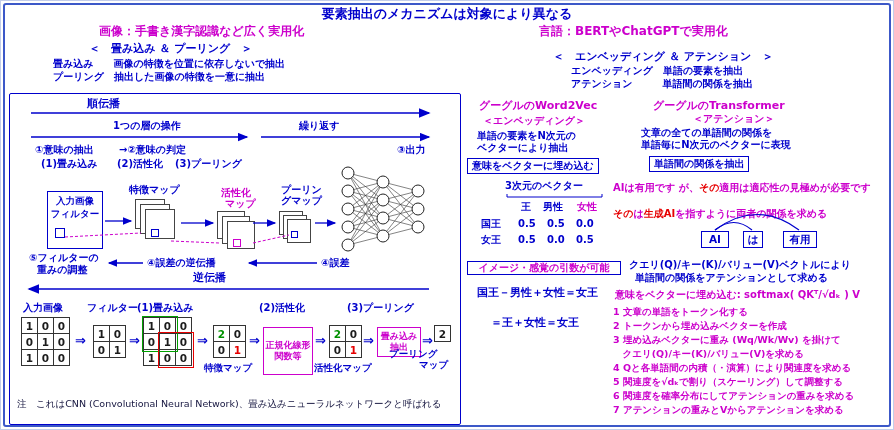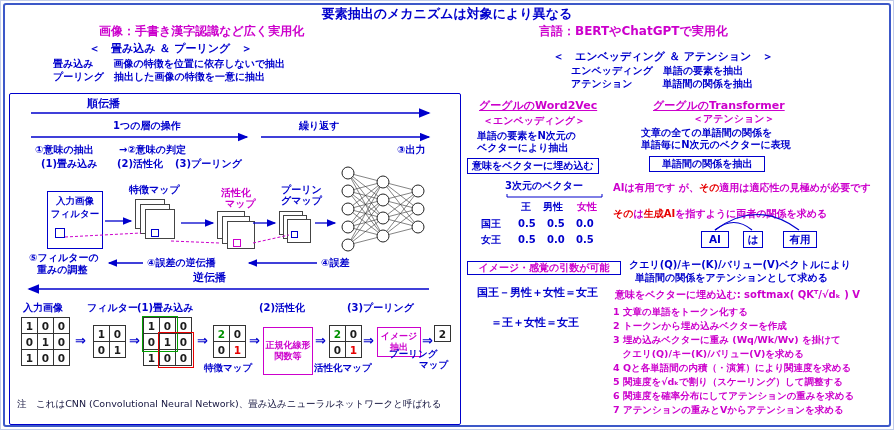--- a/index.html
+++ b/index.html
@@ -22,21 +22,21 @@
   .matrix{position:absolute;display:grid;border-left:1px solid #333;border-top:1px solid #333;background:#fff}
   .cell{width:16px;height:16px;border-right:1px solid #333;border-bottom:1px solid #333;
         font-size:10.5px;font-weight:bold;color:#1c1c1c;display:flex;align-items:center;justify-content:center}
   .cell-g{color:#009100}.cell-r{color:#e60000}
   .ovl{position:absolute;pointer-events:none;background:transparent}
   .mbox{position:absolute;border:1px solid #cc00cc;color:#cc00cc;font-size:9px;font-weight:bold;
         display:flex;flex-direction:column;align-items:center;justify-content:center;line-height:1.25;background:#fff}
   .tok{position:absolute;border:1.3px solid #0000cc;color:#0000cc;font-weight:bold;font-size:10.5px;
        text-align:center;line-height:15px;background:#fff}
   .arr{position:absolute;color:#0000cc;font-weight:bold;font-size:13px;line-height:1}
-  .u{text-decoration:underline}
+  .u{}
   .steps div{white-space:nowrap}
   svg.layer{position:absolute;left:0;top:0;pointer-events:none}
 </style>
 </head>
 <body>
 
 <div class="page">
   <div class="frame"></div>
 
   <div class="t b blue f13" style="left:0;right:0;top:6px;text-align:center">要素抽出のメカニズムは対象により異なる</div>
@@ -142,21 +142,21 @@
   </div>
   <div class="arr" style="left:314px;top:333px">⇒</div>
   <div class="matrix" style="left: 328px; top: 324px; grid-template-columns: repeat(2, 16px);">
       <div class="cell cell-g">2</div>
       <div class="cell">0</div>
       <div class="cell">0</div>
       <div class="cell cell-r">1</div>
     </div>
   <div class="arr" style="left:362px;top:333px">⇒</div>
   <div class="mbox" style="left:376px;top:326px;width:44px;height:30px">
-    <div>イメージ</div>
+    <div>畳み込み</div>
     <div>抽出</div>
   </div>
   <div class="arr" style="left:421px;top:333px">⇒</div>
   <div class="matrix" style="left: 433px; top: 324px; grid-template-columns: repeat(1, 16px);">
       <div class="cell">2</div>
     </div>
 
   <div class="t b blue f9" style="left:203px;top:362px">特徴マップ</div>
   <div class="t b blue f9" style="left:313px;top:362px">活性化マップ</div>
   <div class="t b blue f9" style="left:388px;top:348px">プーリング</div>
@@ -189,21 +189,21 @@
   <div class="t b blue f10" style="left:575px;top:233px">0.5</div>
 
   <div class="t f10 b" style="left:466px;top:260px;width:154px;border:1px solid #0000cc;text-align:center;color:#cc00cc">イメージ・感覚の引数が可能</div>
   <div class="t b blue f11" style="left:476px;top:286px">国王－男性＋女性＝女王</div>
   <div class="t b blue f11" style="left:490px;top:316px">＝王＋女性＝女王</div>
 
   <div class="t b mag f11 u" style="left:652px;top:99px">グーグルのTransformer</div>
   <div class="t b mag f10" style="left:692px;top:112px">＜アテンション＞</div>
   <div class="t b blue f10" style="left:640px;top:126px">文章の全ての単語間の関係を</div>
   <div class="t b blue f10" style="left:640px;top:138px">単語毎にN次元のベクターに表現</div>
-  <div class="t b blue f10" style="left:648px;top:155px;border:1px solid #0000cc;padding:1px 12px">単語間の関係を抽出</div>
+  <div class="t b blue f10" style="left:648px;top:155px;border:1px solid #0000cc;padding:1px 4px">単語間の関係を抽出</div>
 
   <div class="t b f10" style="left:612px;top:181px"><span class="c-m">AIは有用です が、</span><span class="c-r">その</span><span class="c-m">適用は適応性の見極めが必要です</span></div>
   <div class="t b f10" style="left:612px;top:207px"><span class="c-r">その</span><span class="c-m">は</span><span class="c-r">生成AI</span><span class="c-m">を指すように両者の関係を求める</span></div>
 
   <div class="tok" style="left:700px;top:230px;width:28px;height:17px">AI</div>
   <div class="tok" style="left:742px;top:230px;width:20px;height:17px">は</div>
   <div class="tok" style="left:782px;top:230px;width:34px;height:17px">有用</div>
 
   <div class="t b blue f10" style="left:628px;top:258px">クエリ(Q)/キー(K)/バリュー(V)ベクトルにより</div>
   <div class="t b blue f10" style="left:634px;top:271px">単語間の関係をアテンションとして求める</div>

